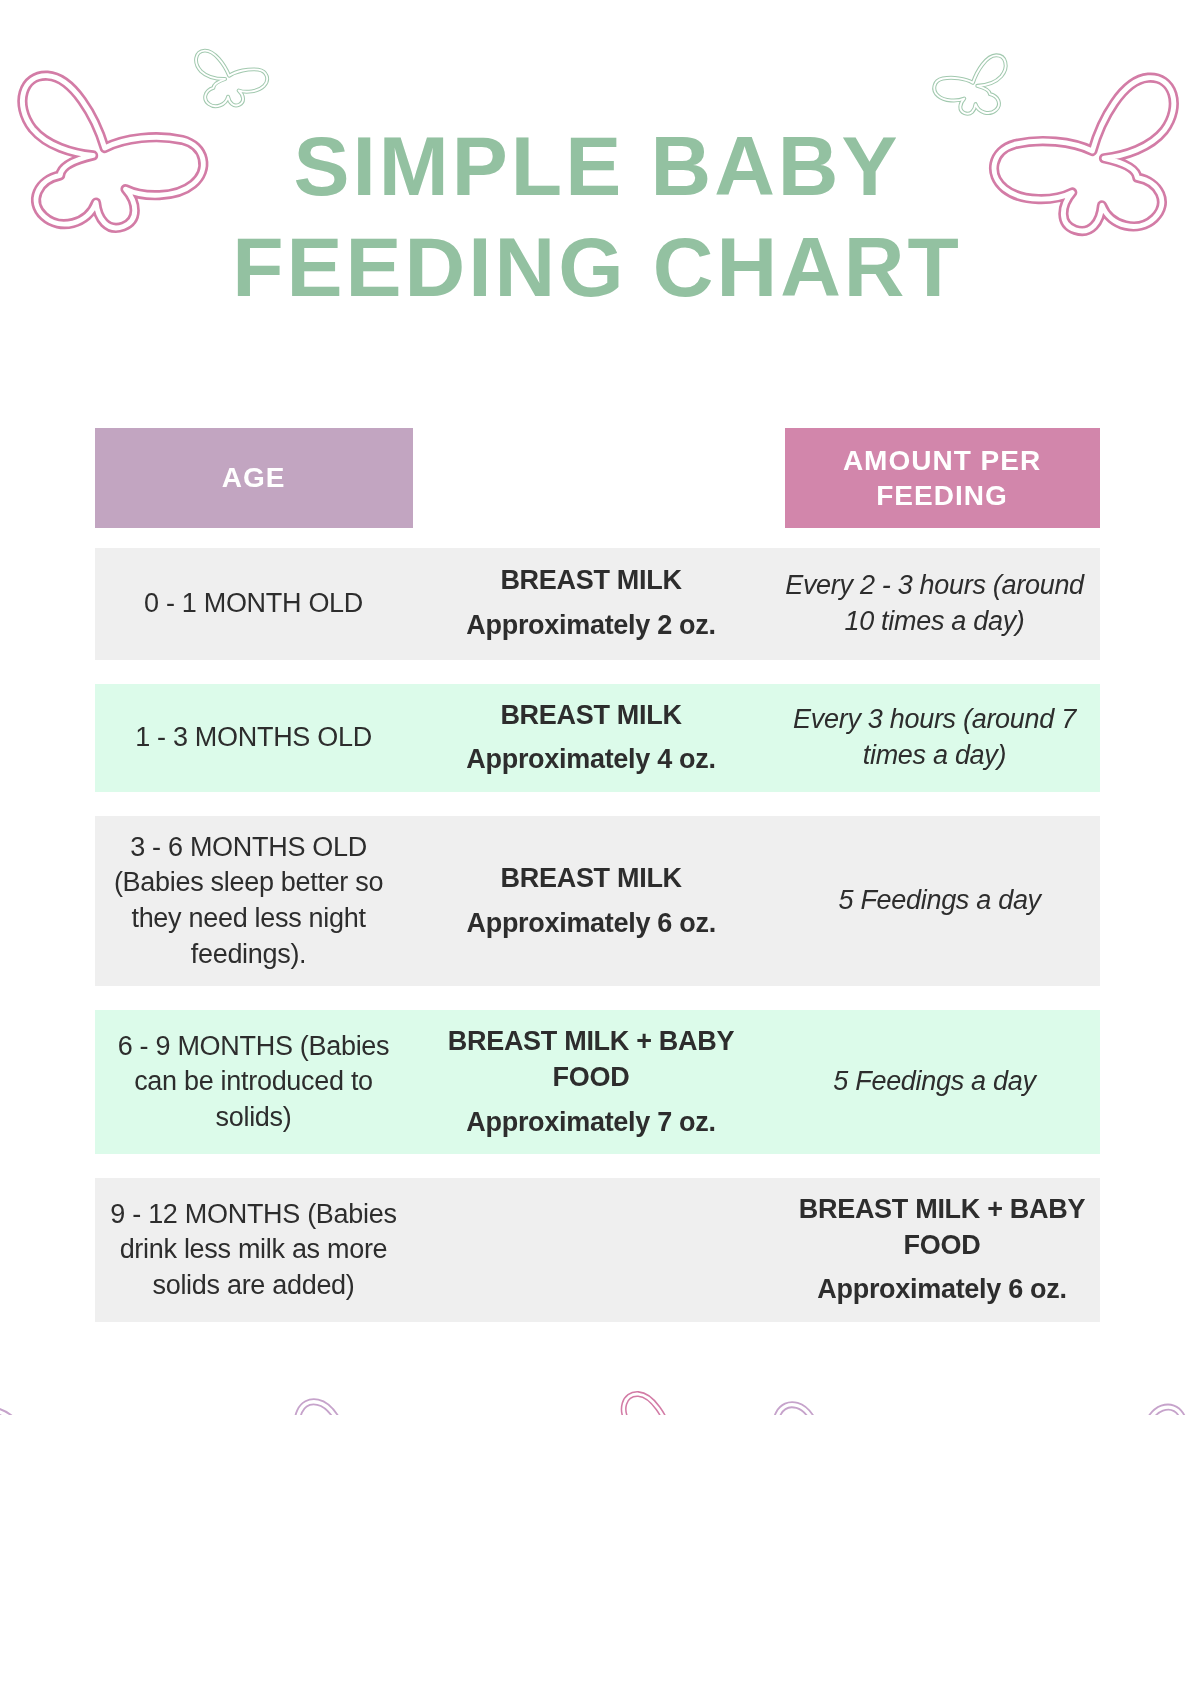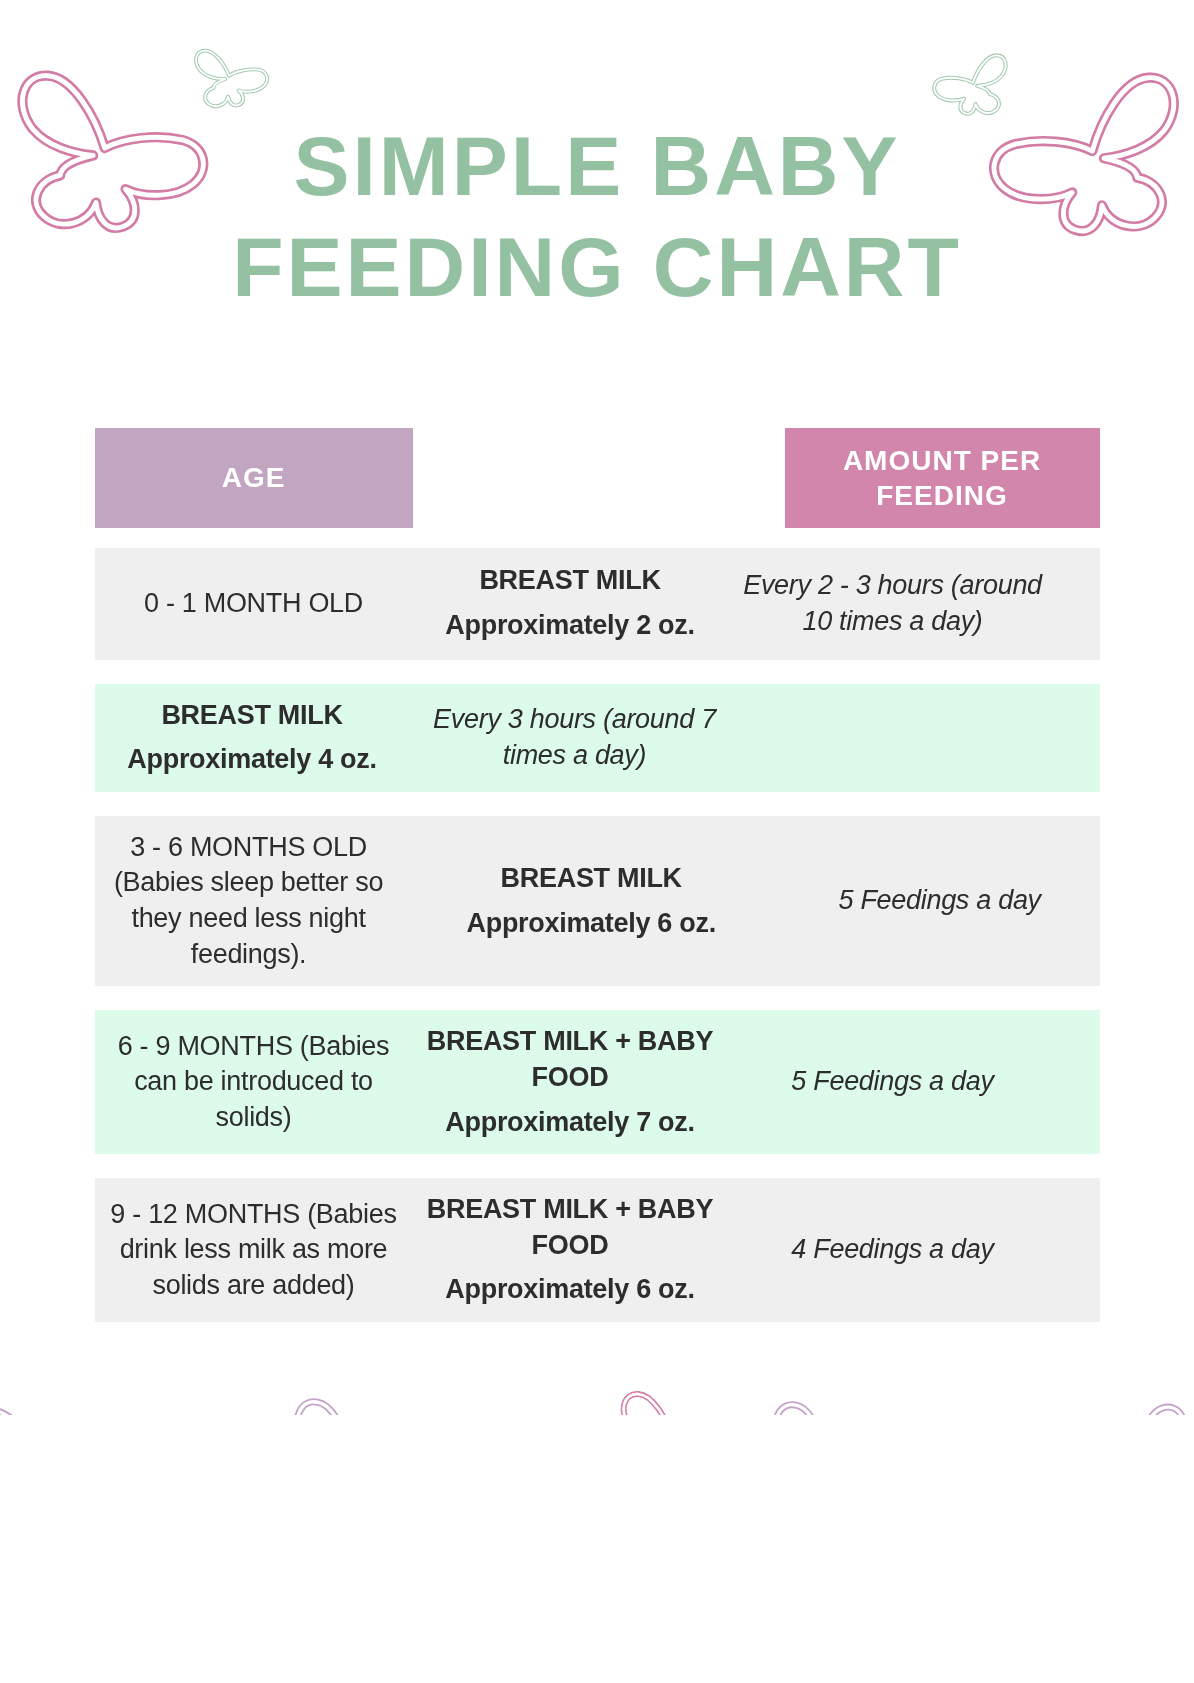--- a/index.html
+++ b/index.html
@@ -59,20 +59,21 @@
     letter-spacing:1px;
     text-align:center;
     line-height:1.25;
     padding:0 20px;
   }
   .th.age{width:318px;background:var(--header-age-bg);}
   .th.amount{width:315px;background:var(--header-amount-bg);}
   .th.frequency{width:330px;background:var(--header-frequency-bg);}
   .trow{
     display:flex;
+    justify-content:space-between;
     align-items:center;
     margin-bottom:24px;
     padding:14px 0;
   }
   .trow.gray{background:var(--row-gray-bg);}
   .trow.mint{background:var(--row-mint-bg);}
   .trow:nth-of-type(2){min-height:112px;}
   .trow:nth-of-type(3){min-height:108px;}
   .trow:nth-of-type(4){min-height:150px;gap:36px;}
   .trow:nth-of-type(5){min-height:122px;}
@@ -148,20 +149,21 @@
     <div class="trow gray">
       <div class="td age">0 - 1 MONTH OLD</div>
       <div class="td amount">
         <p class="amount-line1">BREAST MILK</p>
         <p class="amount-line2">Approximately 2 oz.</p>
       </div>
       <div class="td frequency">Every 2 - 3 hours (around 10 times a day)</div>
     </div>
 
     <div class="trow mint">
+      <div class="td age">1 - 3 MONTHS OLD</div>
       <div class="td amount">
         <p class="amount-line1">BREAST MILK</p>
         <p class="amount-line2">Approximately 4 oz.</p>
       </div>
       <div class="td frequency">Every 3 hours (around 7 times a day)</div>
     </div>
 
     <div class="trow gray">
       <div class="td age">3 - 6 MONTHS OLD (Babies sleep better so they need less night feedings).</div>
       <div class="td amount">
@@ -179,21 +181,20 @@
       </div>
       <div class="td frequency">5 Feedings a day</div>
     </div>
 
     <div class="trow gray">
       <div class="td age">9 - 12 MONTHS (Babies drink less milk as more solids are added)</div>
       <div class="td amount">
         <p class="amount-line1">BREAST MILK + BABY FOOD</p>
         <p class="amount-line2">Approximately 6 oz.</p>
       </div>
-      <div class="td frequency">4 Feedings a day</div>
     </div>
   </div>
 
   <svg class="bfly mauve" style="left:-38px;top:1383px;width:155px;height:152px;transform:rotate(-12deg)">
       <use href="#bfly-shape"></use>
     </svg>
   <svg class="bfly pink" style="left:168px;top:1448px;width:100px;height:102px;transform:rotate(8deg)">
       <use href="#bfly-shape"></use>
     </svg>
   <svg class="bfly mauve" style="left:275px;top:1392px;width:150px;height:128px;transform:rotate(2deg)">

